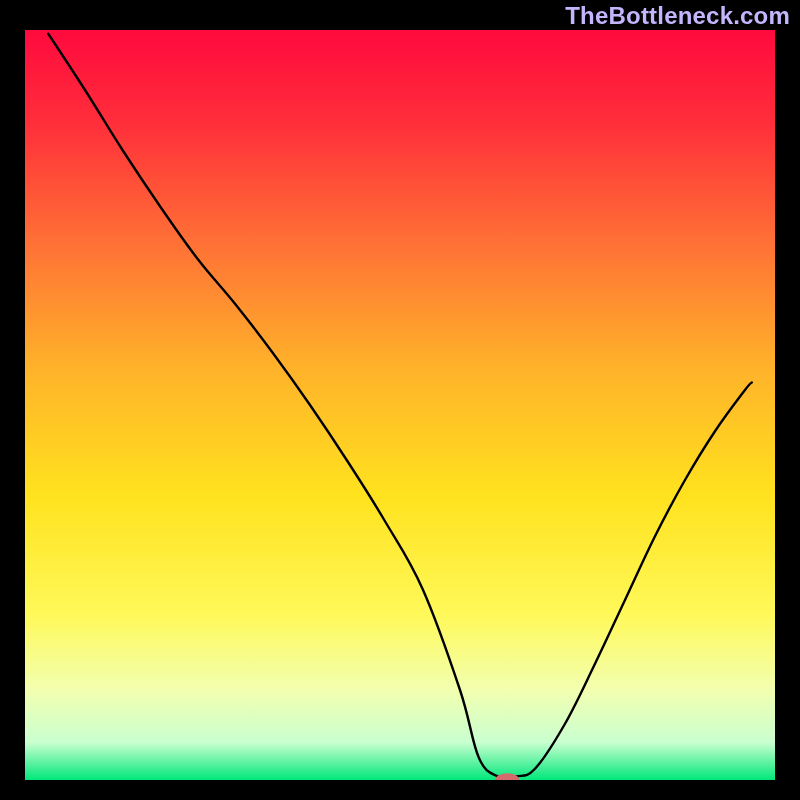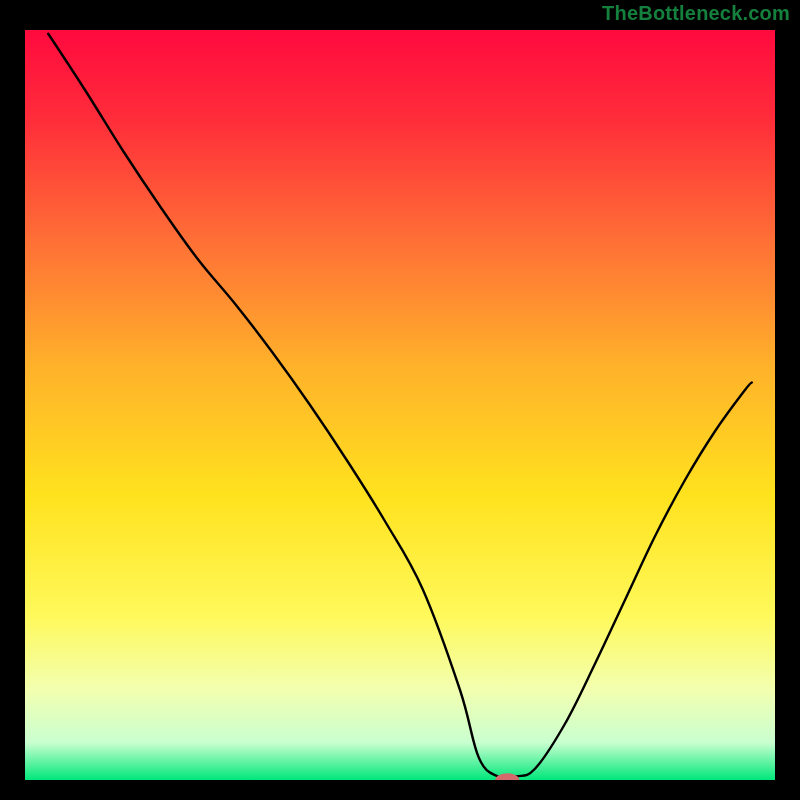--- a/index.html
+++ b/index.html
@@ -13,23 +13,23 @@
   .container {
     position: relative;
     width: 800px;
     height: 800px;
   }
   .watermark {
     position: absolute;
     top: 2px;
     right: 10px;
     font-family: Arial, Helvetica, sans-serif;
-    font-size: 20px;
+    font-size: 24px;
     font-weight: 600;
-    color: #15803d;
+    color: #c4b5fd;
     letter-spacing: 0.2px;
     z-index: 5;
   }
   svg.plot {
     position: absolute;
     left: 0;
     top: 0;
     width: 800px;
     height: 800px;
   }

